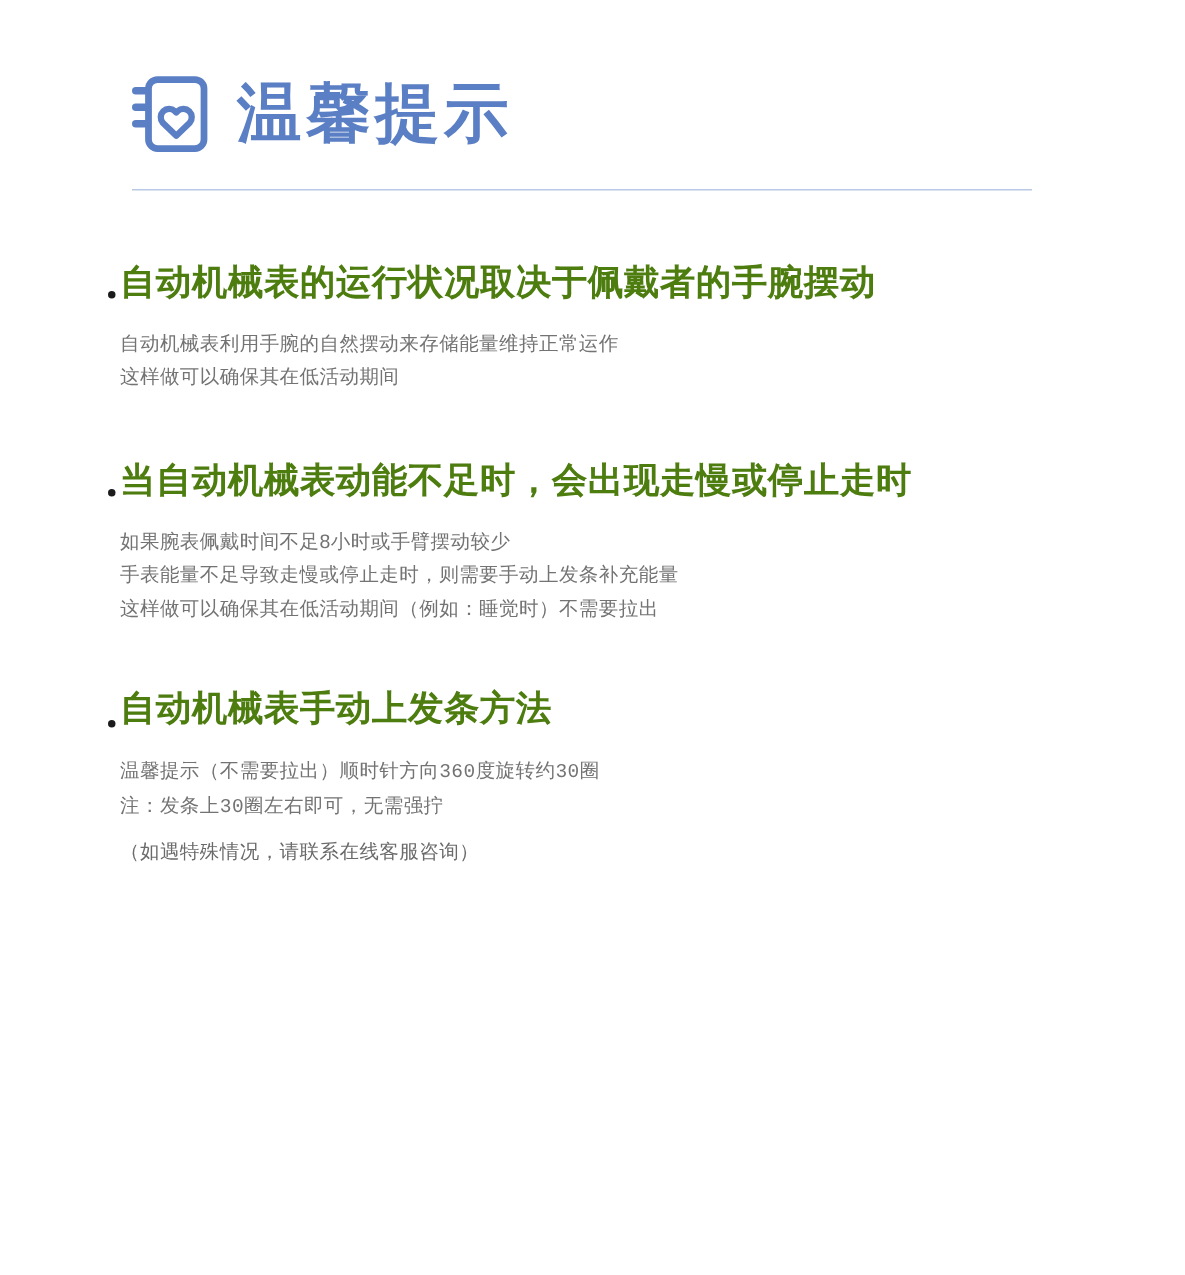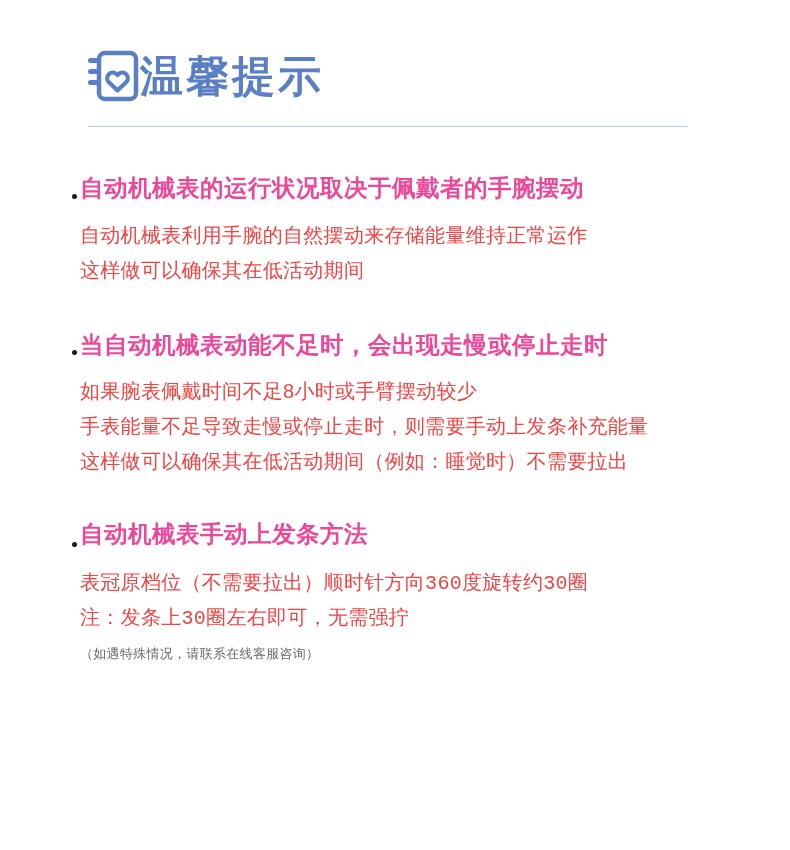--- a/index.html
+++ b/index.html
@@ -19,20 +19,21 @@
     width: 790px;
     height: 850px;
     box-sizing: border-box;
     padding: 48px 58px 0 72px;
   }
 
   
   .header {
     display: flex;
     align-items: center;
+    gap: 18px;
     padding-left: 14px;
   }
   .header-icon {
     width: 54px;
     height: 56px;
     flex: 0 0 auto;
   }
   .header-title {
     font-size: 43px;
     font-weight: bold;
@@ -55,42 +56,42 @@
   .section {
     margin-bottom: 42px;
   }
   .section:last-child {
     margin-bottom: 0;
     font-family: Liberation Mono, monospace;
   }
   .section-heading {
     font-size: 23.5px;
     font-weight: bold;
-    color: #ec4899;
+    color: #4d7c0f;
     letter-spacing: 0.5px;
     line-height: 1.3;
     display: flex;
     align-items: flex-end;
   }
   .bullet {
     display: inline-block;
     width: 5px;
     height: 5px;
     background: #1b1b1b;
     border-radius: 50%;
     margin: 0 3px 5px 0;
     flex: 0 0 auto;
   }
   .section-lines {
     margin-top: 14px;
     padding-left: 8px;
   }
   .line {
-    font-size: 20px;
-    color: #ef4444;
+    font-size: 13px;
+    color: #737373;
     line-height: 1.75;
     letter-spacing: 0.3px;
     white-space: nowrap;
   }
   .line.small {
     font-size: 13px;
     color: #6a6a6a;
     margin-top: 8px;
   }
 </style>
@@ -137,20 +138,20 @@
         <div class="line">这样做可以确保其在低活动期间（例如：睡觉时）不需要拉出</div>
       </div>
     </div>
 
     <div class="section">
       <div class="section-heading">
         <span class="bullet"></span>
         <span>自动机械表手动上发条方法</span>
       </div>
       <div class="section-lines">
-        <div class="line">表冠原档位（不需要拉出）顺时针方向360度旋转约30圈</div>
+        <div class="line">温馨提示（不需要拉出）顺时针方向360度旋转约30圈</div>
         <div class="line">注：发条上30圈左右即可，无需强拧</div>
         <div class="line small">（如遇特殊情况，请联系在线客服咨询）</div>
       </div>
     </div>
 
   </div>
 </div>
 
 </body></html>

